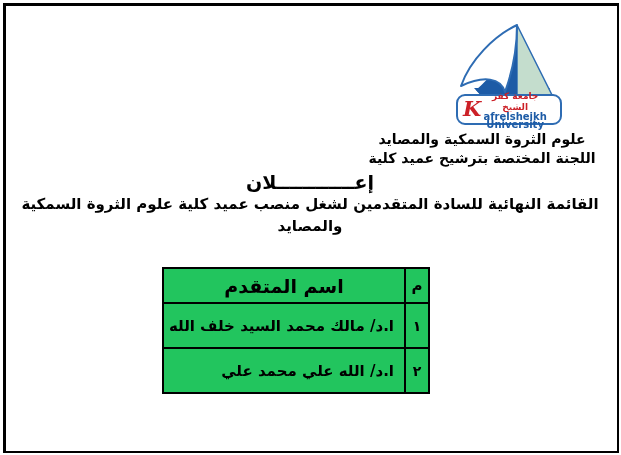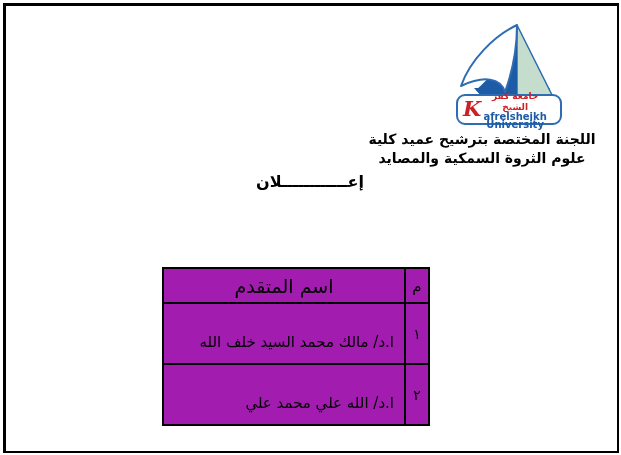--- a/index.html
+++ b/index.html
@@ -28,37 +28,37 @@
   .banner-en{font-size:10px;font-weight:bold;line-height:8px;letter-spacing:0;}
   
   .committee{
     position:absolute;left:352px;top:130px;width:260px;text-align:center;
     font-weight:bold;font-size:14px;line-height:19px;direction:rtl;
   }
   .announce{
     position:absolute;left:8px;top:171px;width:604px;text-align:center;
     font-weight:bold;direction:rtl;
   }
-  .announce-title{font-size:16px;line-height:22px;margin-bottom:0;}
+  .announce-title{font-size:19px;line-height:22px;margin-bottom:0;}
   .announce-line{font-size:15px;line-height:22px;}
   
   table.list{
     position:absolute;left:162px;top:267px;border-collapse:collapse;
     direction:rtl;
   }
   table.list th,table.list td{
-    border:2px solid #000;font-weight:normal;background:#a21caf;
+    border:2px solid #000;font-weight:bold;background:#22c55e;
     font-family:"DejaVu Sans",sans-serif;
   }
   th.col-idx{width:20px;height:31px;font-size:15px;text-align:center;}
   th.col-name{width:238px;font-size:19px;text-align:center;}
   td.idx{text-align:center;font-size:14px;}
   td.name{
     height:43px;font-size:15px;text-align:right;
-    padding:16px 10px 0 4px;vertical-align:middle;
+    padding:0 10px 0 4px;vertical-align:middle;
   }
 </style>
 </head>
 <body>
 
 <div class="page">
   <div class="frame"></div>
 
   <div class="logo">
     <svg width="140" height="90" viewBox="0 0 140 90">
@@ -74,26 +74,27 @@
     <div class="banner">
       <span class="k" style="color:#cc2027;">K</span>
       <span class="banner-text">
         <span class="banner-ar" style="color:#cc2027;display:block;">جامعة كفر الشيخ</span>
         <span class="banner-en" style="color:#1d5ba6;display:block;">afrelsheikh University</span>
       </span>
     </div>
   </div>
 
   <div class="committee">
+    <div>علوم الثروة السمكية والمصايد</div>
     <div>اللجنة المختصة بترشيح عميد كلية</div>
-    <div>علوم الثروة السمكية والمصايد</div>
   </div>
 
   <div class="announce">
     <div class="announce-title">إعــــــــــــلان</div>
+    <div class="announce-line">القائمة النهائية للسادة المتقدمين لشغل منصب عميد كلية علوم الثروة السمكية والمصايد</div>
   </div>
 
   <table class="list">
     <thead>
       <tr>
         <th class="col-idx">م</th>
         <th class="col-name">اسم المتقدم</th>
       </tr>
     </thead>
     <tbody>

